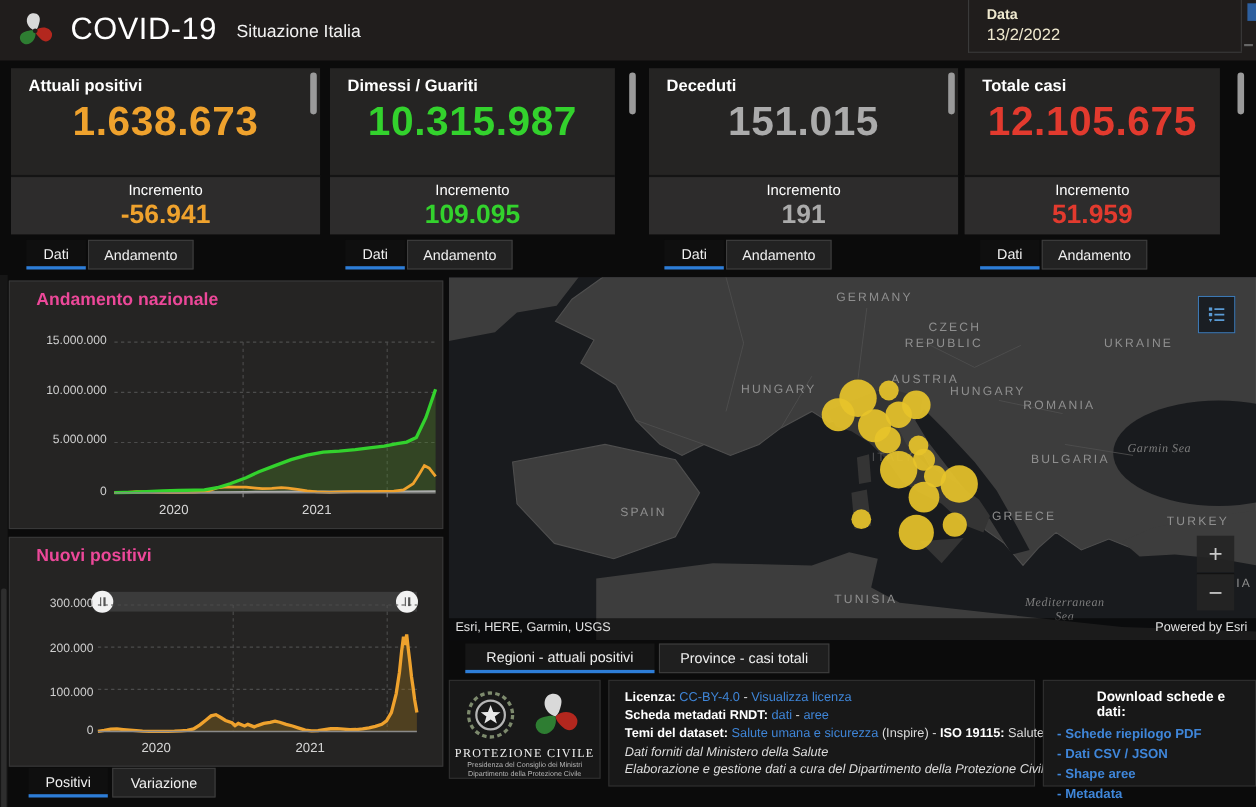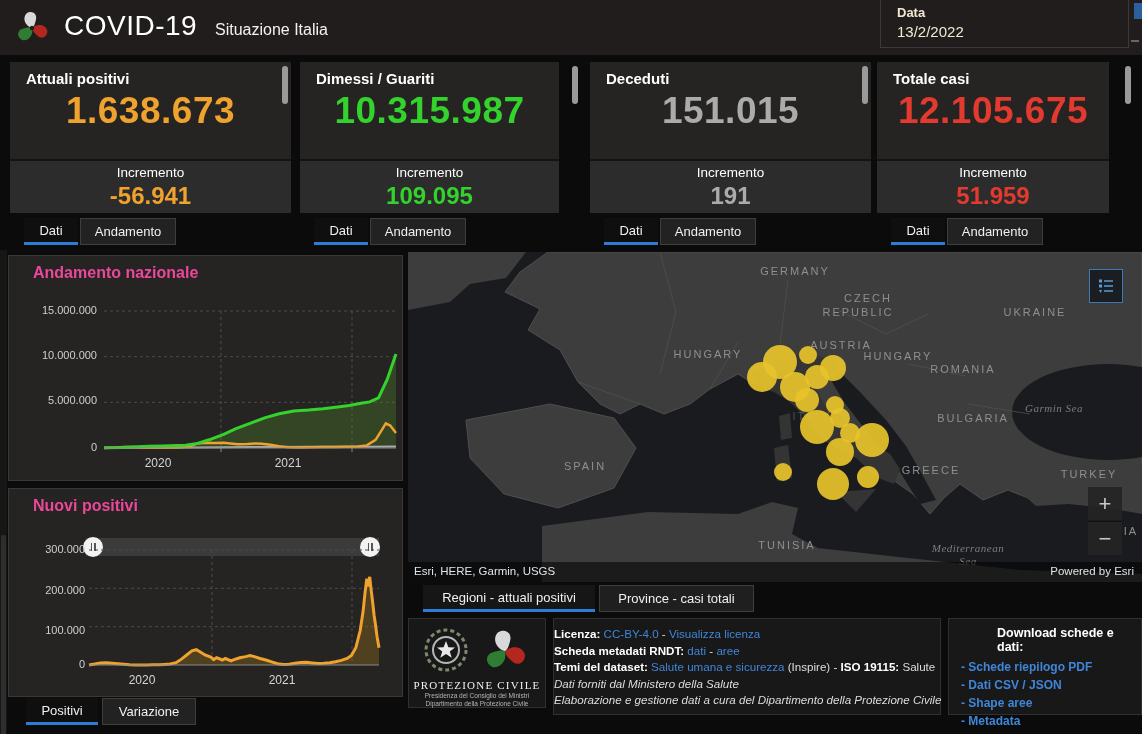--- a/index.html
+++ b/index.html
@@ -63,21 +63,21 @@
   
   .maptab{top:585px;height:27px;box-sizing:border-box;font-size:13px;display:flex;align-items:center;justify-content:center;color:#f0f0f0;}
   .maptab.active{background:#161616;border-bottom:3px solid #2d7dd7;}
   .maptab.inactive{background:#1f1f1f;border:1px solid #3e3e3e;}
 
   
   .fbox{top:618px;background:#181818;border:1px solid #303030;box-sizing:border-box;}
   #logo-box{left:408px;width:138px;height:90px;}
   #logo-title{left:0;top:60px;width:100%;text-align:center;font-family:"Liberation Serif",serif;font-size:11px;letter-spacing:1.2px;color:#f0f0f0;}
   .logo-sub{left:0;width:100%;text-align:center;font-size:6.5px;color:#b5b5b5;}
-  #info-box{left:553px;width:388px;height:97px;padding:7px 0;}
+  #info-box{left:553px;width:388px;height:97px;padding:7px 14px;}
   .lic-line{font-size:11.6px;line-height:16.5px;white-space:nowrap;color:#ddd;}
   .seg-bold{font-weight:700;color:#fff;}
   .seg-link{color:#3f86d9;}
   .seg-plain{color:#ddd;}
   .seg-italic{font-style:italic;color:#ddd;}
   #download-box{left:948px;width:194px;height:97px;padding:7px 12px;}
   #download-title{font-size:12.5px;font-weight:700;color:#fff;margin-bottom:4px;padding-left:36px;}
   .dl-link{font-size:12px;font-weight:600;color:#3f86d9;line-height:18px;}
 
   

